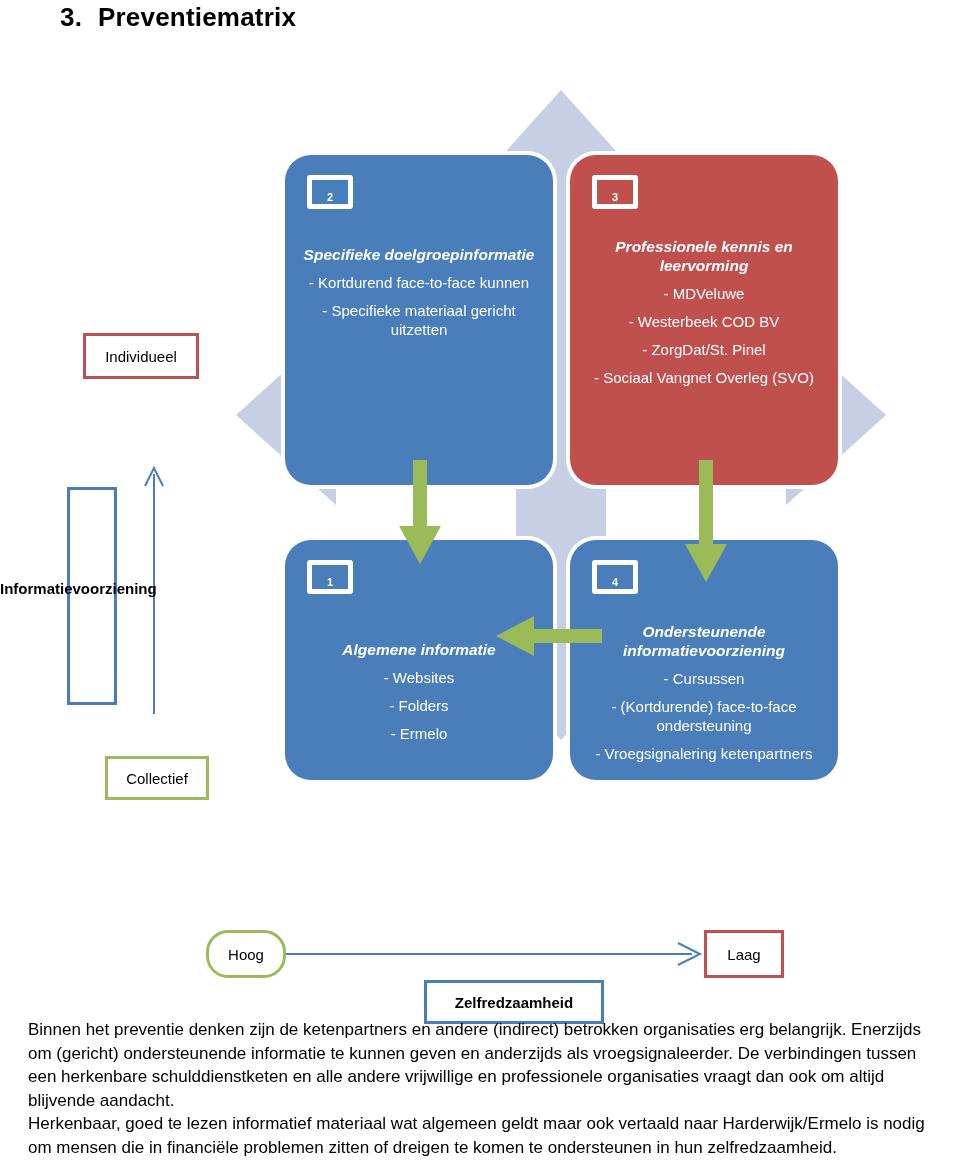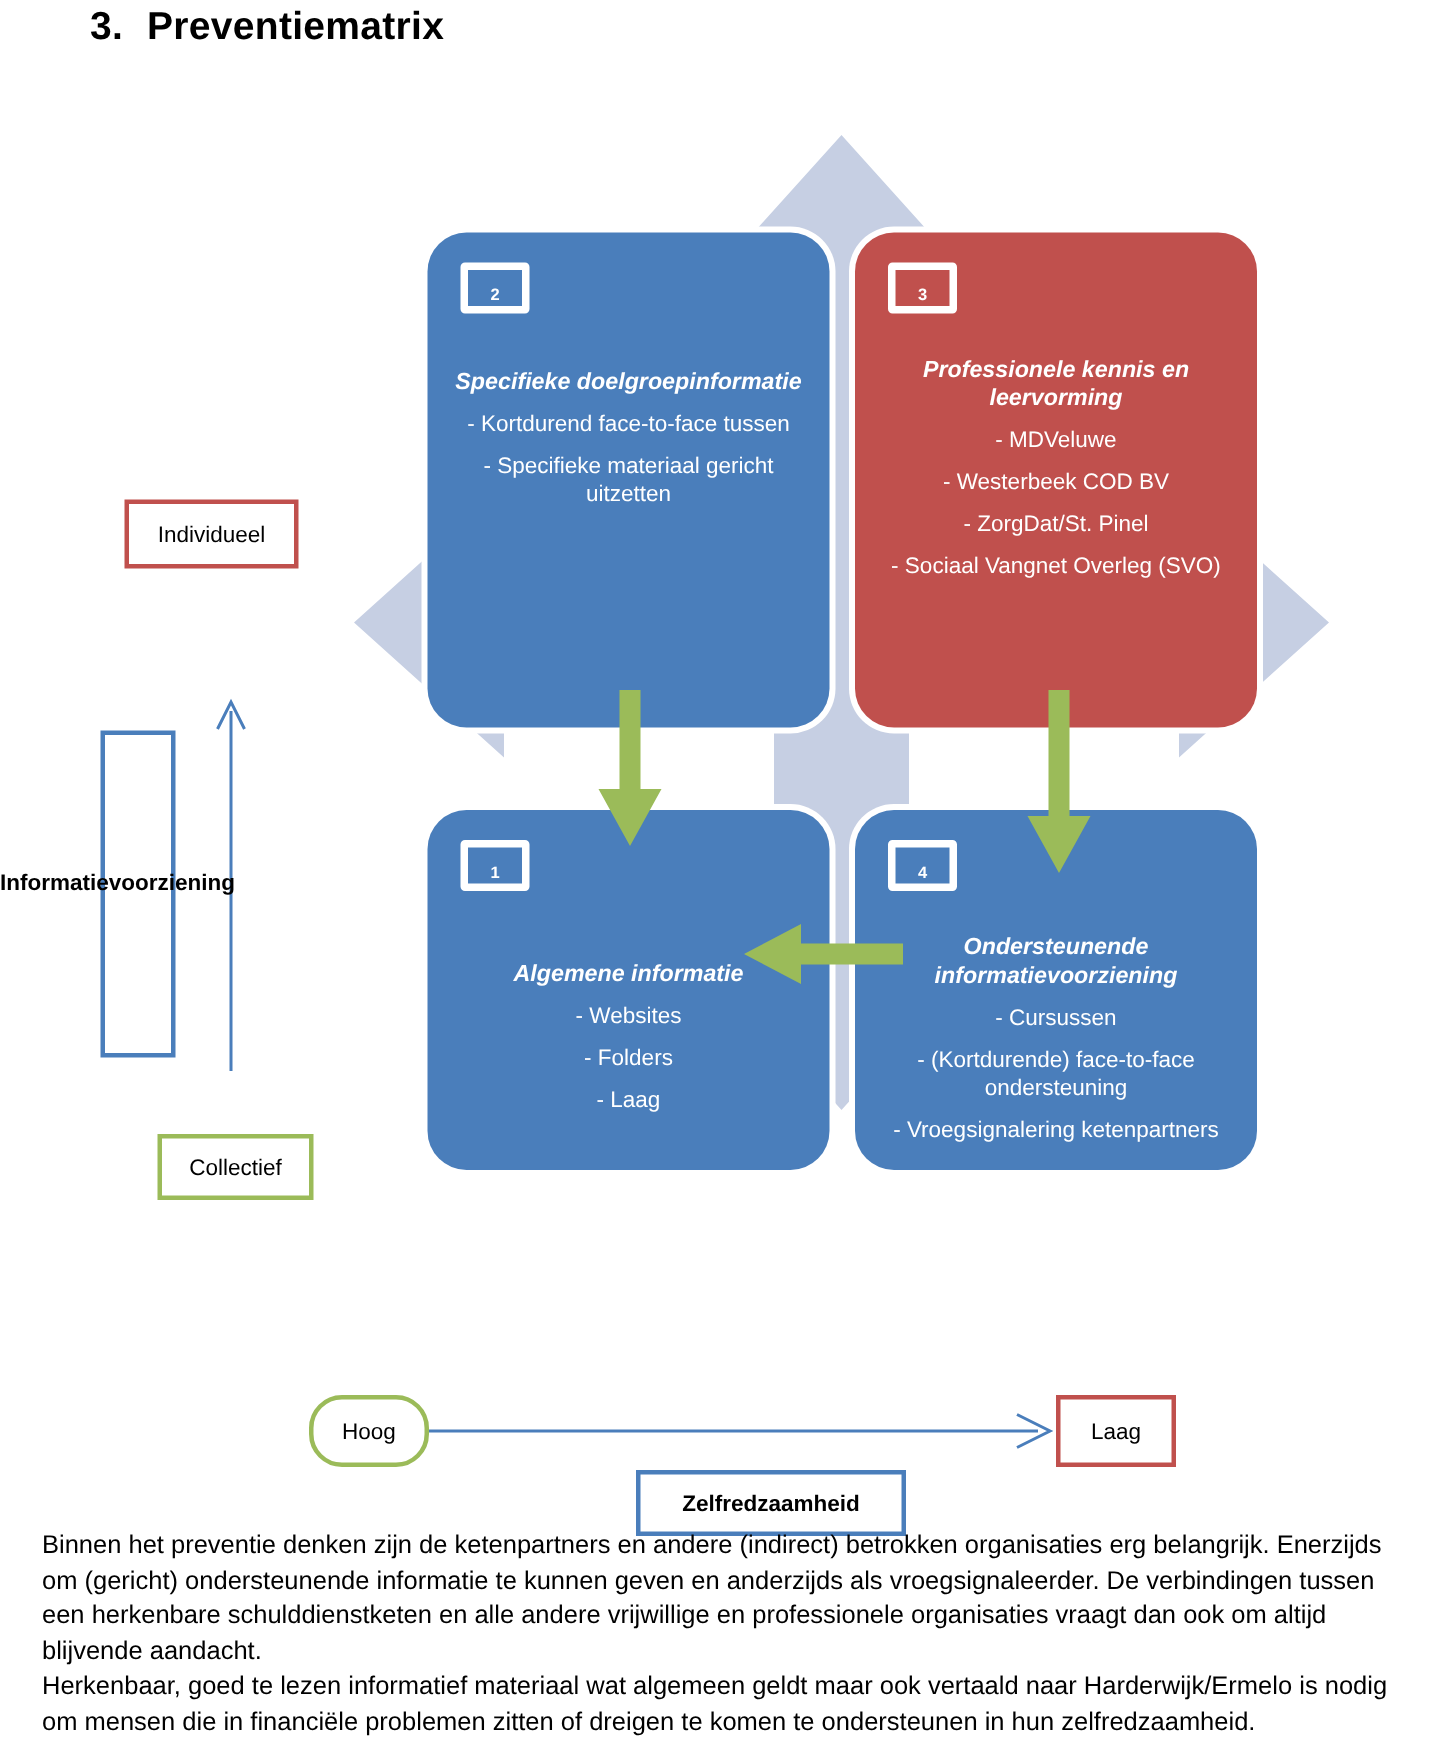--- a/index.html
+++ b/index.html
@@ -198,21 +198,21 @@
 <div id="diagram">
 
   <svg id="cross-arrow" viewBox="0 0 960 700">
     <polygon points="561,10 651,110 606,110 606,290 786,290 786,245 886,335 786,425 786,380 606,380 606,560 651,560 561,660 471,560 516,560 516,380 336,380 336,425 236,335 336,245 336,290 516,290 516,110 471,110" fill="#c6cfe3"></polygon>
   </svg>
 
   <div class="qbox blue" id="box2">
     <div class="badge">2</div>
     <div class="body">
       <div class="heading">Specifieke doelgroepinformatie</div>
-      <div class="line">- Kortdurend face-to-face tussen</div>
+      <div class="line">- Kortdurend face-to-face kunnen</div>
       <div class="line">- Specifieke materiaal gericht uitzetten</div>
     </div>
   </div>
 
   <div class="qbox red" id="box3">
     <div class="badge">3</div>
     <div class="body">
       <div class="heading">Professionele kennis en leervorming</div>
       <div class="line">- MDVeluwe</div>
       <div class="line">- Westerbeek COD BV</div>
@@ -220,21 +220,21 @@
       <div class="line">- Sociaal Vangnet Overleg (SVO)</div>
     </div>
   </div>
 
   <div class="qbox blue" id="box1">
     <div class="badge">1</div>
     <div class="body">
       <div class="heading">Algemene informatie</div>
       <div class="line">- Websites</div>
       <div class="line">- Folders</div>
-      <div class="line">- Laag</div>
+      <div class="line">- Ermelo</div>
     </div>
   </div>
 
   <div class="qbox blue" id="box4">
     <div class="badge">4</div>
     <div class="body">
       <div class="heading">Ondersteunende informatievoorziening</div>
       <div class="line">- Cursussen</div>
       <div class="line">- (Kortdurende) face-to-face ondersteuning</div>
       <div class="line">- Vroegsignalering ketenpartners</div>

